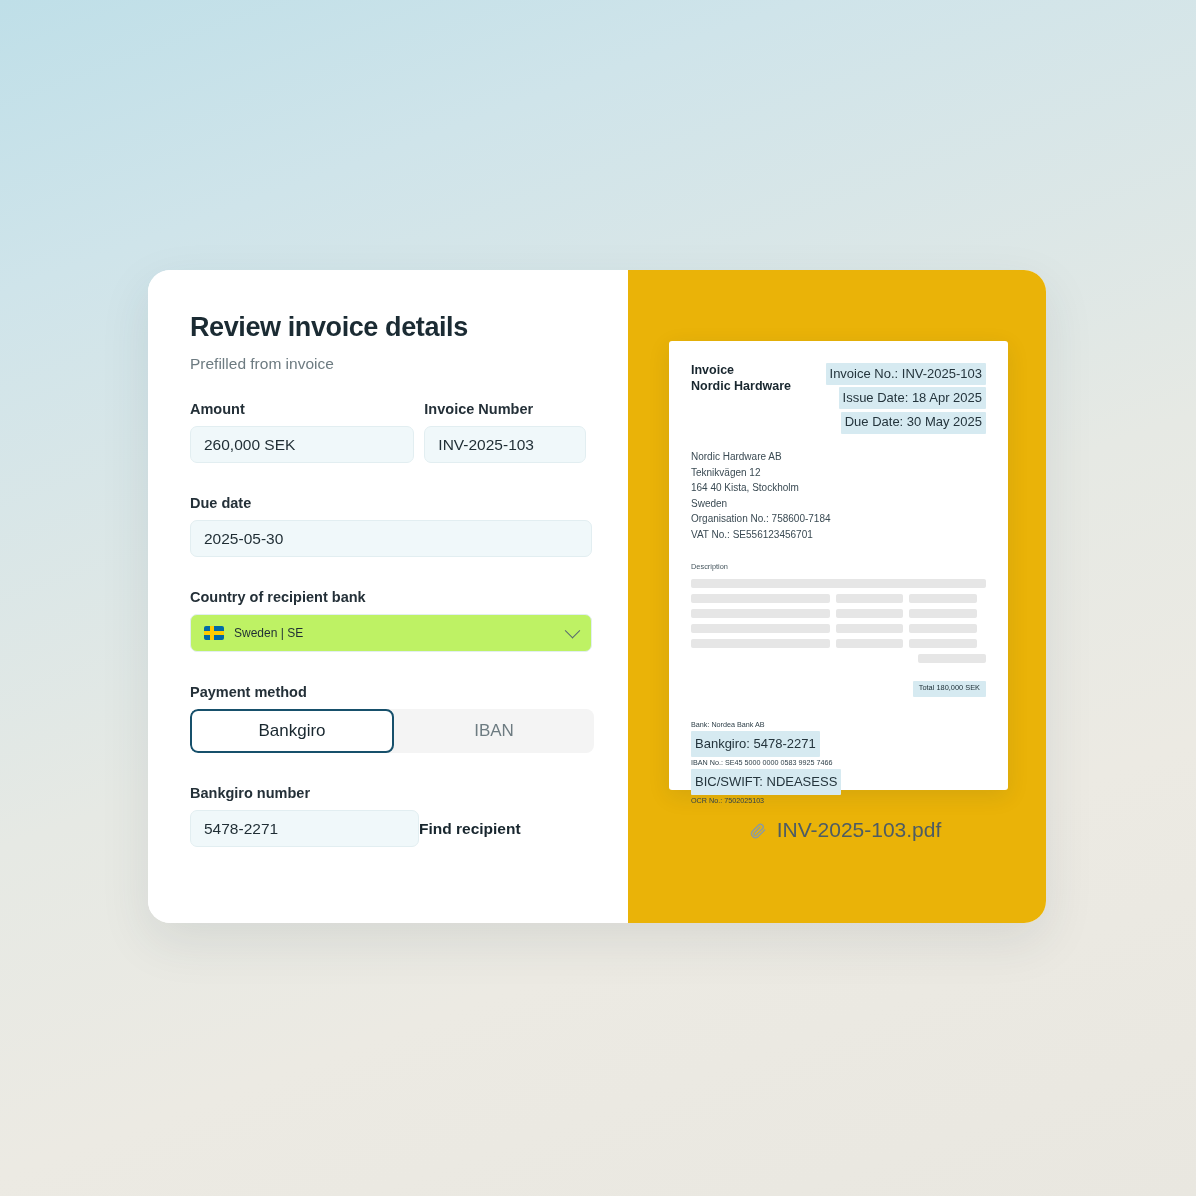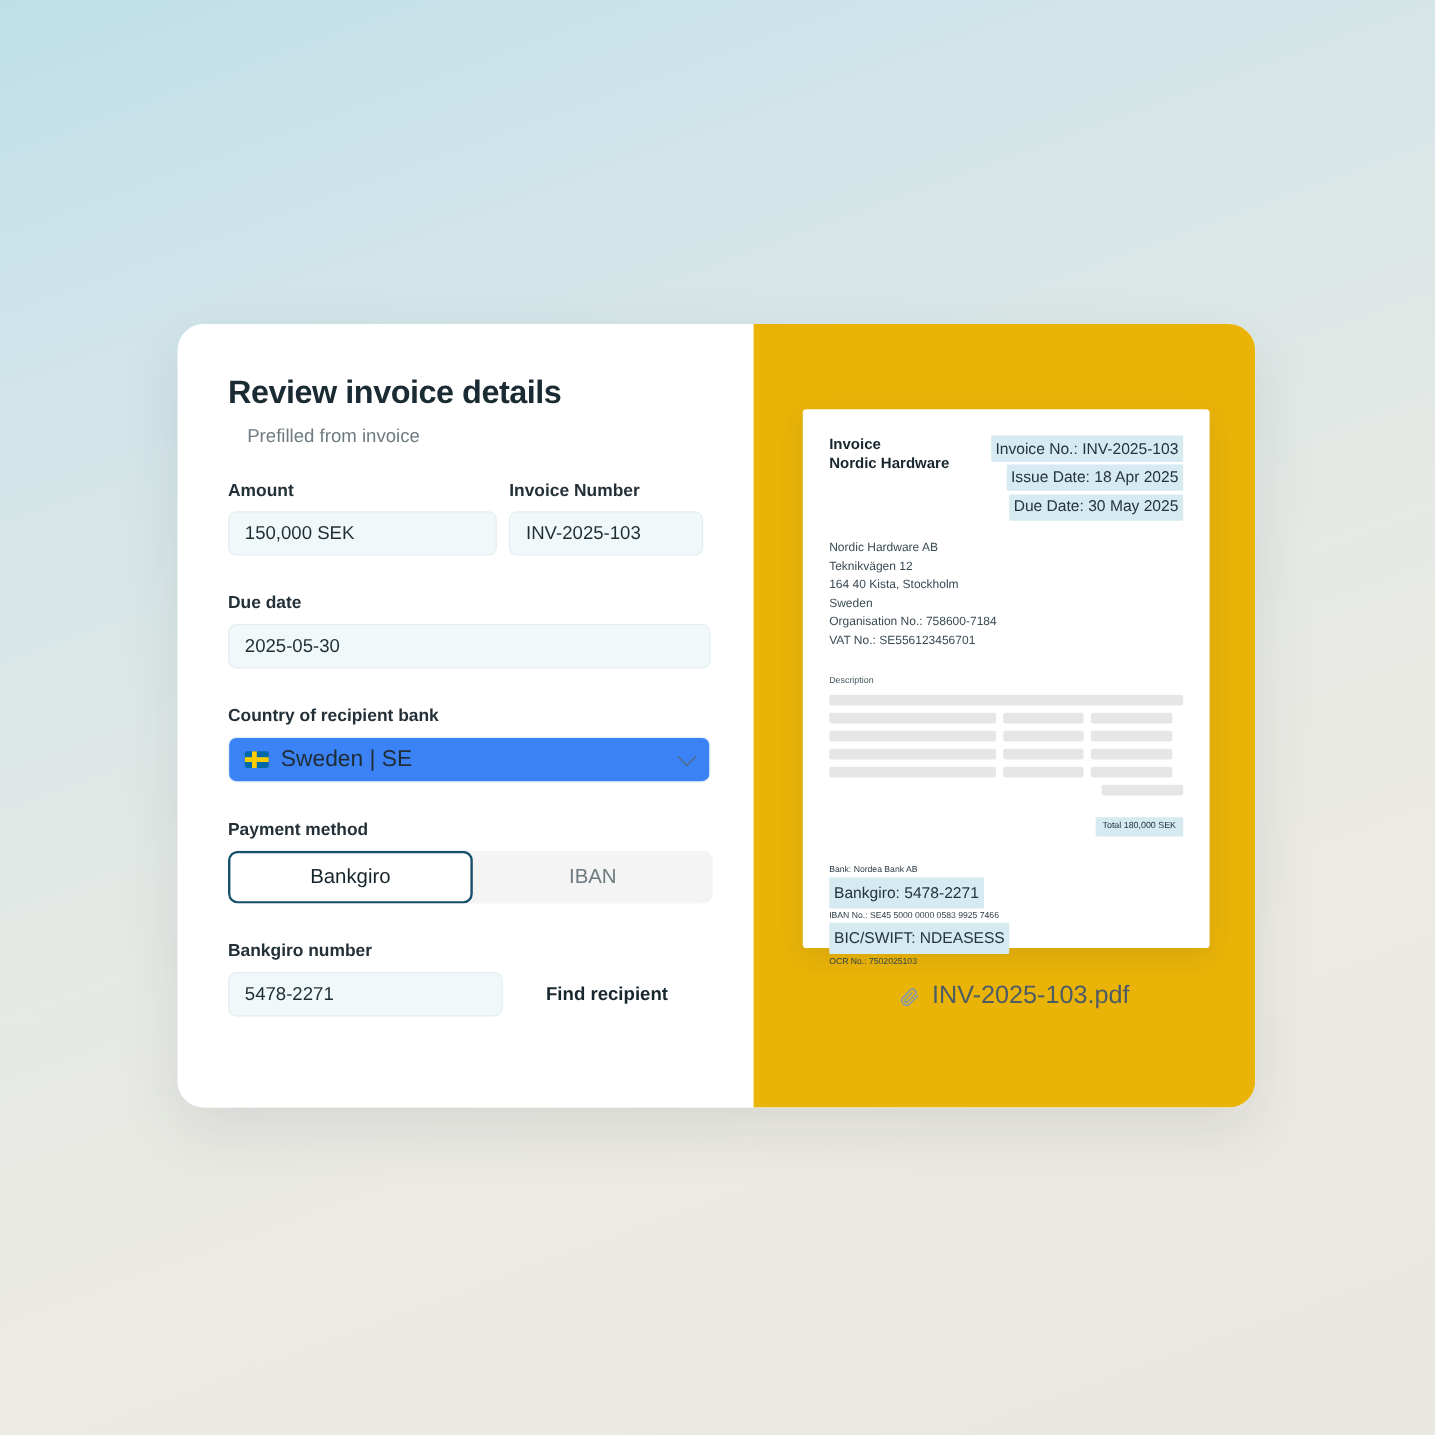--- a/index.html
+++ b/index.html
@@ -51,21 +51,21 @@
   .title {
     font-size: 27px;
     font-weight: bold;
     color: #1b2b33;
     letter-spacing: -0.4px;
     margin: 0 0 12px 0;
   }
   .subtitle {
     font-size: 15.5px;
     color: #6d7b81;
-    margin: 0 0 28px 16px;
+    margin: 0 0 28px 0;
   }
 
   .field-label {
     font-size: 14.5px;
     color: #243038;
     font-weight: bold;
     margin-bottom: 9px;
   }
 
   .input-box {
@@ -84,29 +84,29 @@
   .row {
     display: flex;
     gap: 10px;
   }
   .col-amount { width: 229px; }
   .col-invoice { width: 165px; }
 
   .block { margin-bottom: 32px; }
 
   .select-box {
-    background: #3b82f6;
+    background: #bef264;
     border: 1px solid #e2eef1;
     border-radius: 7px;
     height: 38px;
     display: flex;
     align-items: center;
     padding: 0 13px;
     box-sizing: border-box;
-    font-size: 19px;
+    font-size: 12px;
     color: #1f2d34;
     width: 402px;
     justify-content: space-between;
   }
   .select-left {
     display: flex;
     align-items: center;
     gap: 10px;
   }
   .flag {
@@ -159,21 +159,20 @@
   .seg-item.active {
     background: #ffffff;
     color: #18262e;
     border: 2px solid #17506b;
     border-radius: 8px;
   }
 
   .bankgiro-row {
     display: flex;
     align-items: center;
-    gap: 36px;
     text-align: right;
   }
   .bankgiro-input { width: 229px; }
   .find-link {
     font-size: 15.5px;
     color: #18262e;
     font-weight: bold;
     white-space: nowrap;
   }
 
@@ -287,21 +286,21 @@
   <div class="card">
 
     <div class="left-pane">
 
       <div class="title">Review invoice details</div>
       <div class="subtitle">Prefilled from invoice</div>
 
       <div class="row block">
         <div class="col-amount">
           <div class="field-label">Amount</div>
-          <div class="input-box">150,000 SEK</div>
+          <div class="input-box">260,000 SEK</div>
         </div>
         <div class="col-invoice">
           <div class="field-label">Invoice Number</div>
           <div class="input-box">INV-2025-103</div>
         </div>
       </div>
 
       <div class="block">
         <div class="field-label">Due date</div>
         <div class="input-box" style="width:402px">2025-05-30</div>

